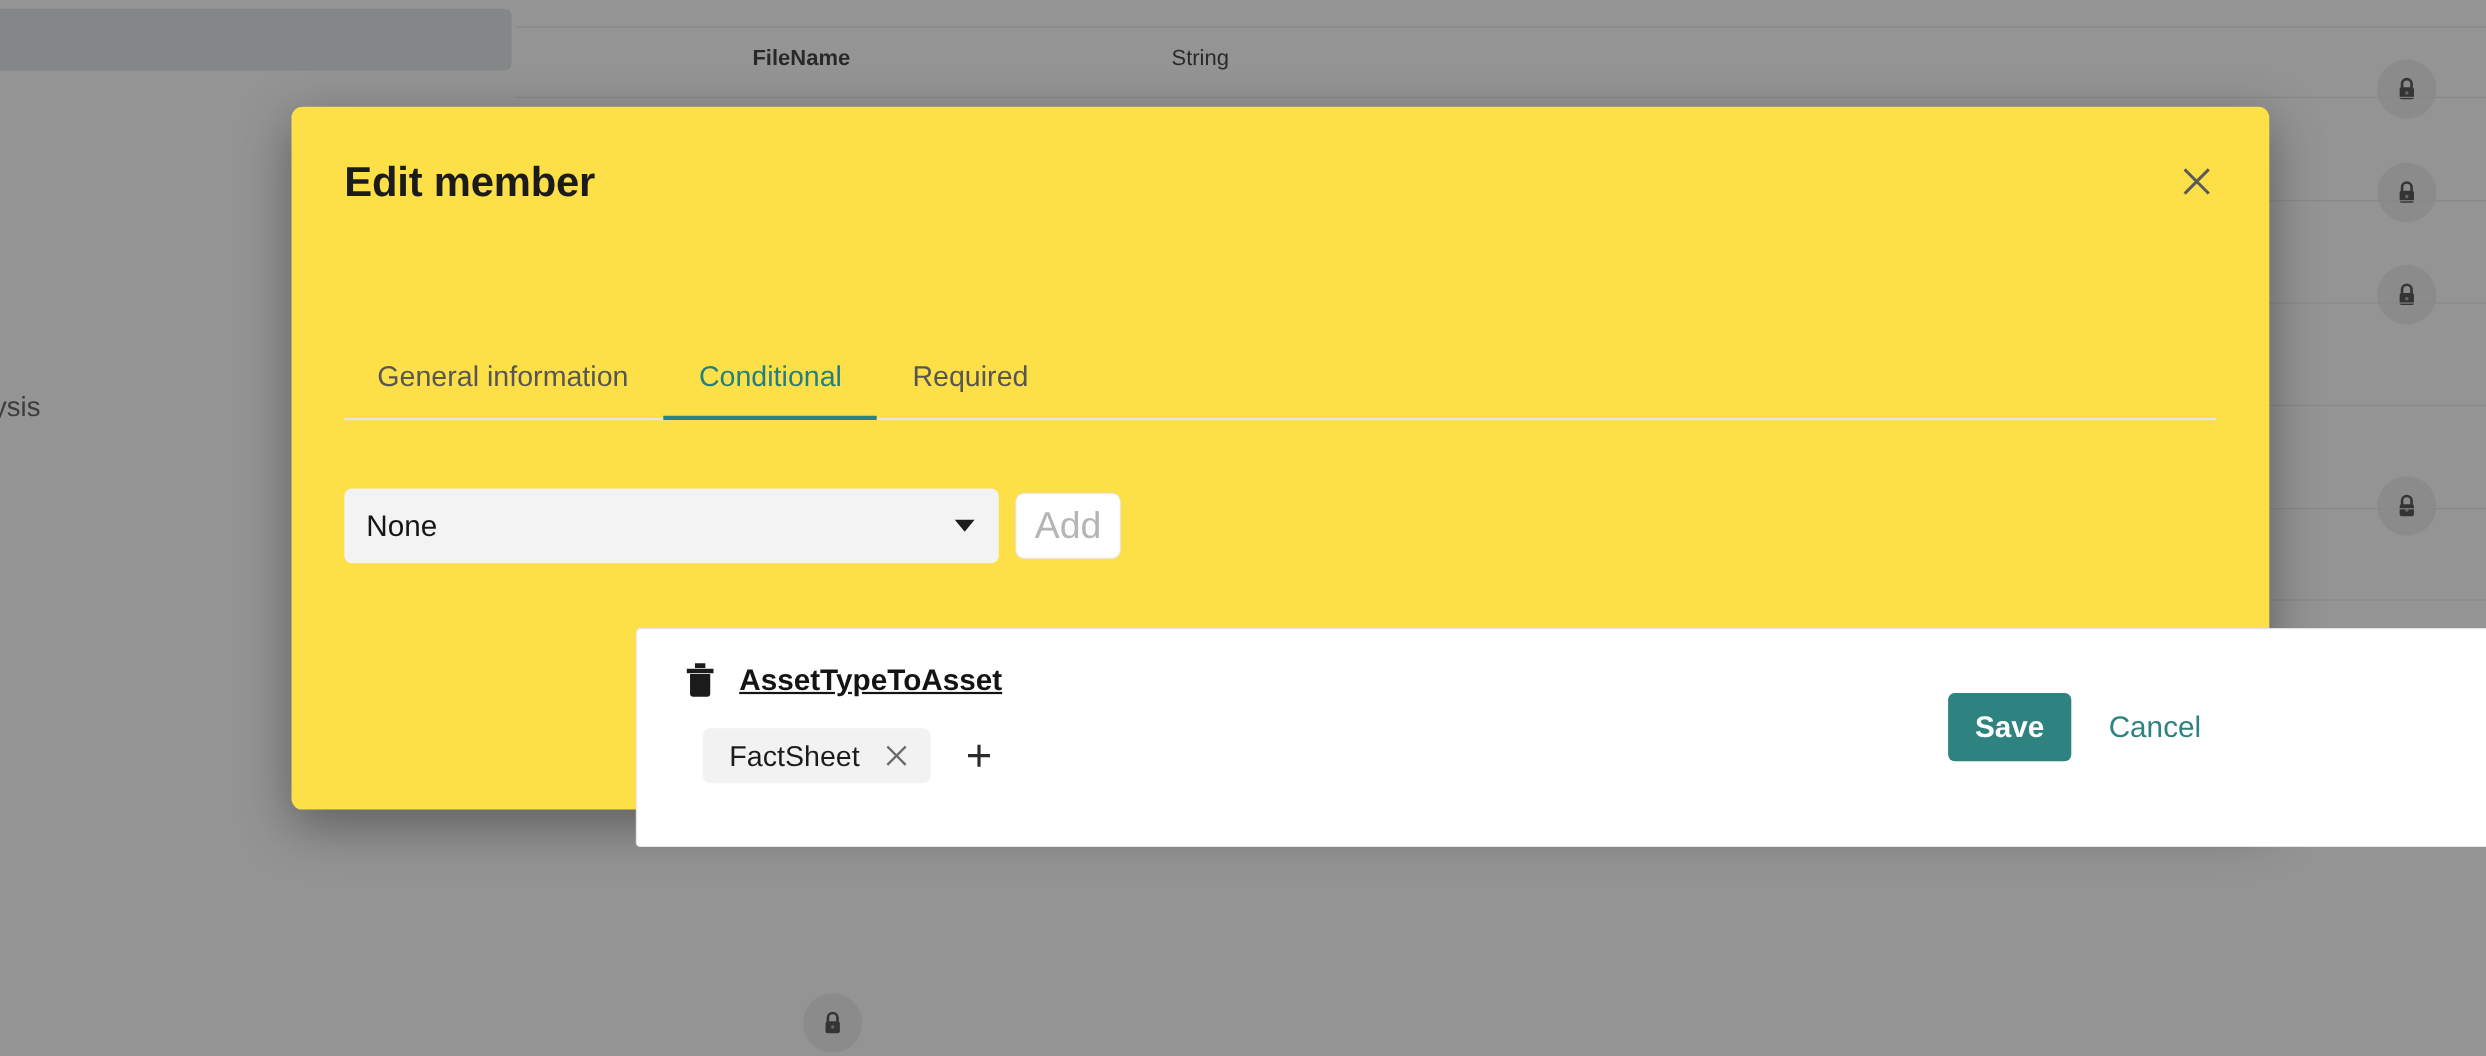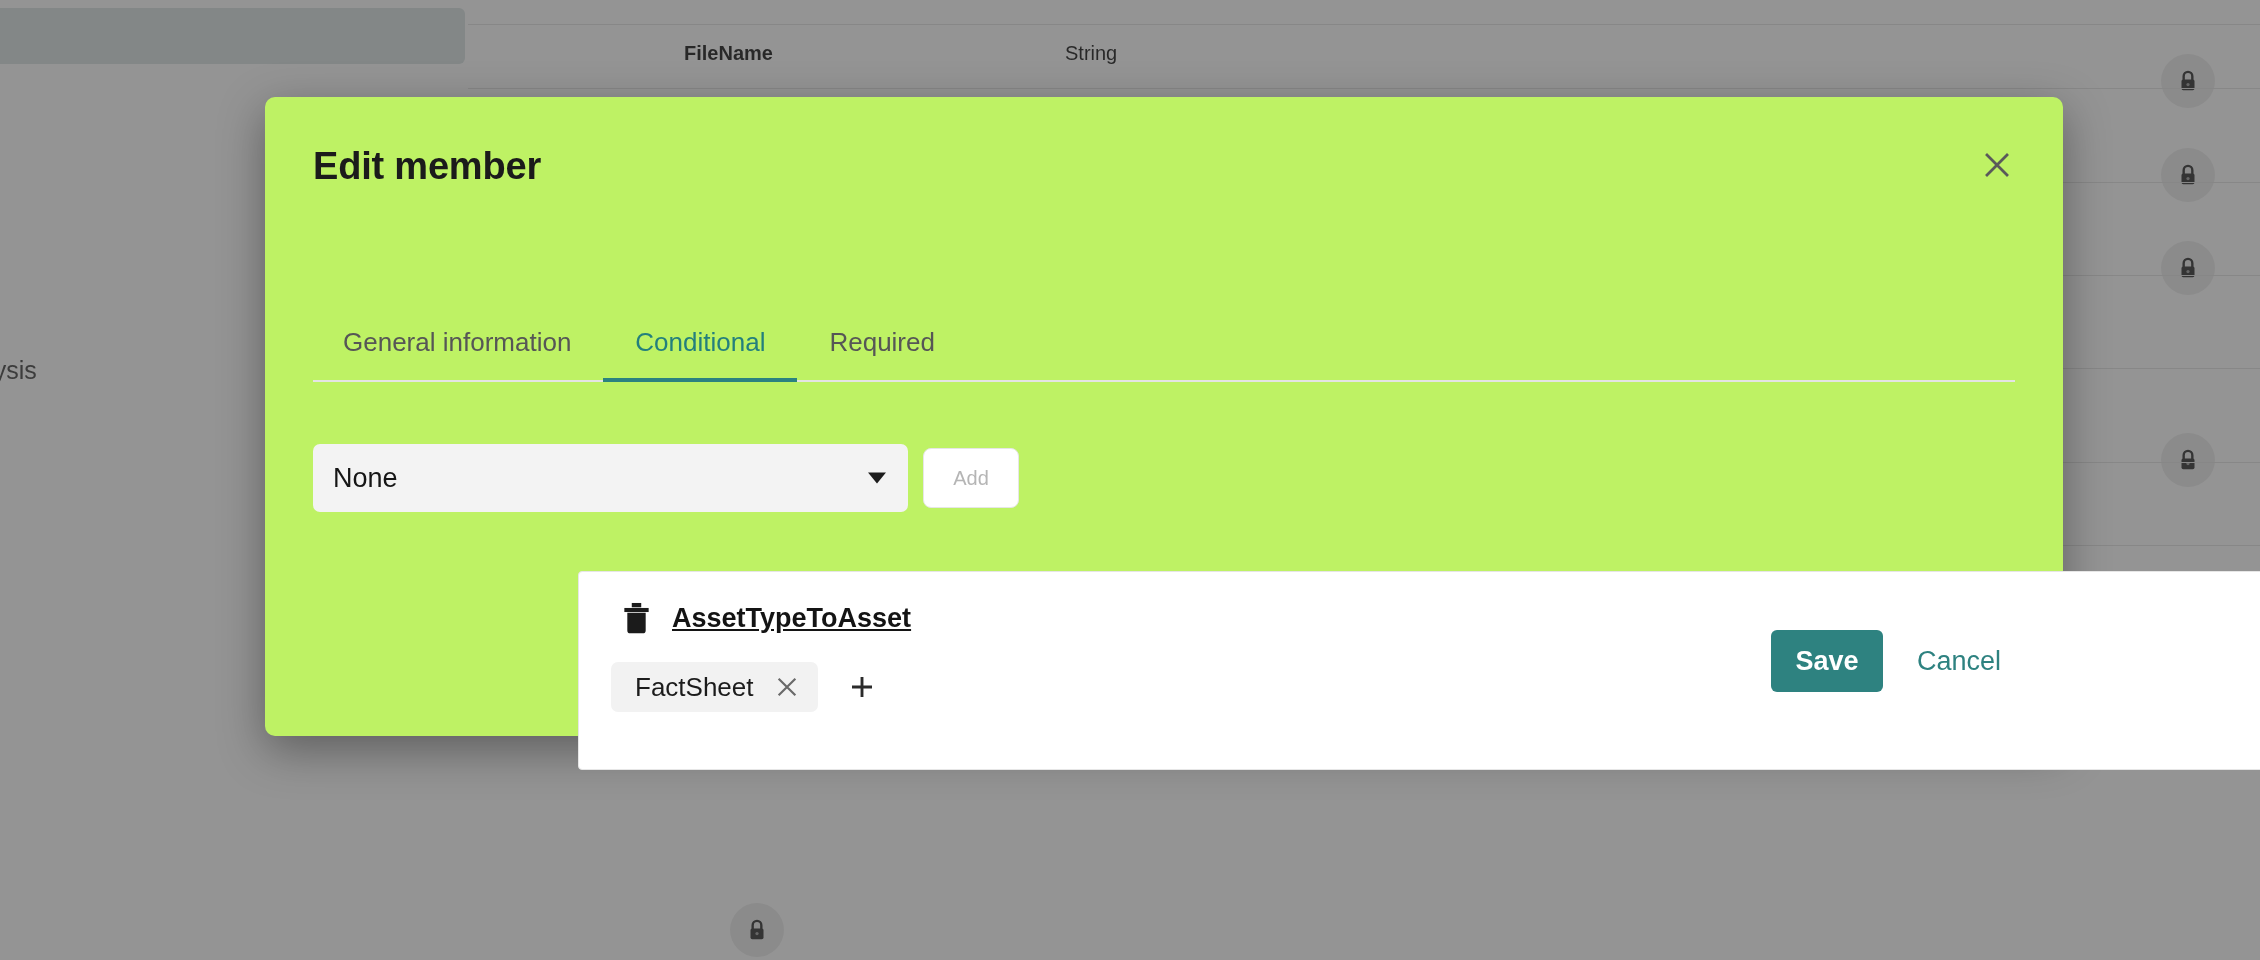--- a/index.html
+++ b/index.html
@@ -96,21 +96,21 @@
     z-index: 50;
   }
 
   
   .modal {
     position: absolute;
     left: 265px;
     top: 97px;
     width: 1798px;
     height: 639px;
-    background: #bef264;
+    background: #fde047;
     border-radius: 10px;
     box-shadow: 0 14px 46px rgba(0,0,0,0.36);
     z-index: 100;
   }
 
   .modal-title {
     position: absolute;
     left: 48px;
     top: 48px;
     font-size: 38px;
@@ -199,21 +199,21 @@
     border-top: 11px solid #1c1c1c;
   }
 
   .add-btn {
     width: 96px;
     height: 60px;
     border: 1px solid #e6e6e6;
     border-radius: 8px;
     background: #ffffff;
     color: #b5b5b5;
-    font-size: 20px;
+    font-size: 34px;
     font-family: inherit;
     display: flex;
     align-items: center;
     justify-content: center;
     cursor: default;
   }
 
   .panel {
     position: absolute;
     left: 313px;
@@ -236,21 +236,21 @@
   .trash-icon { width: 27px; height: 33px; display: block; }
   .panel-title {
     font-size: 27px;
     font-weight: bold;
     color: #141414;
     text-decoration: underline;
   }
 
   .chip-row {
     position: absolute;
-    left: 32px;
+    left: 60px;
     top: 90px;
     display: flex;
     align-items: center;
     gap: 22px;
   }
 
   .chip {
     height: 50px;
     background: #f2f2f2;
     border-radius: 7px;

